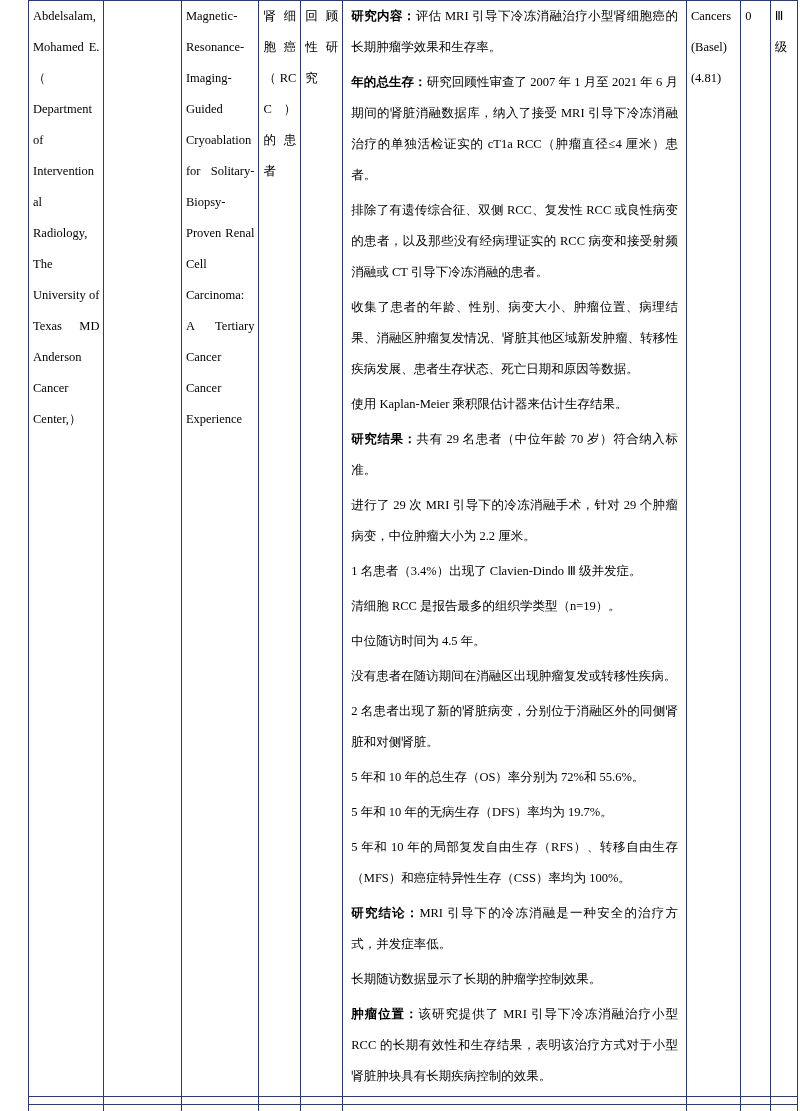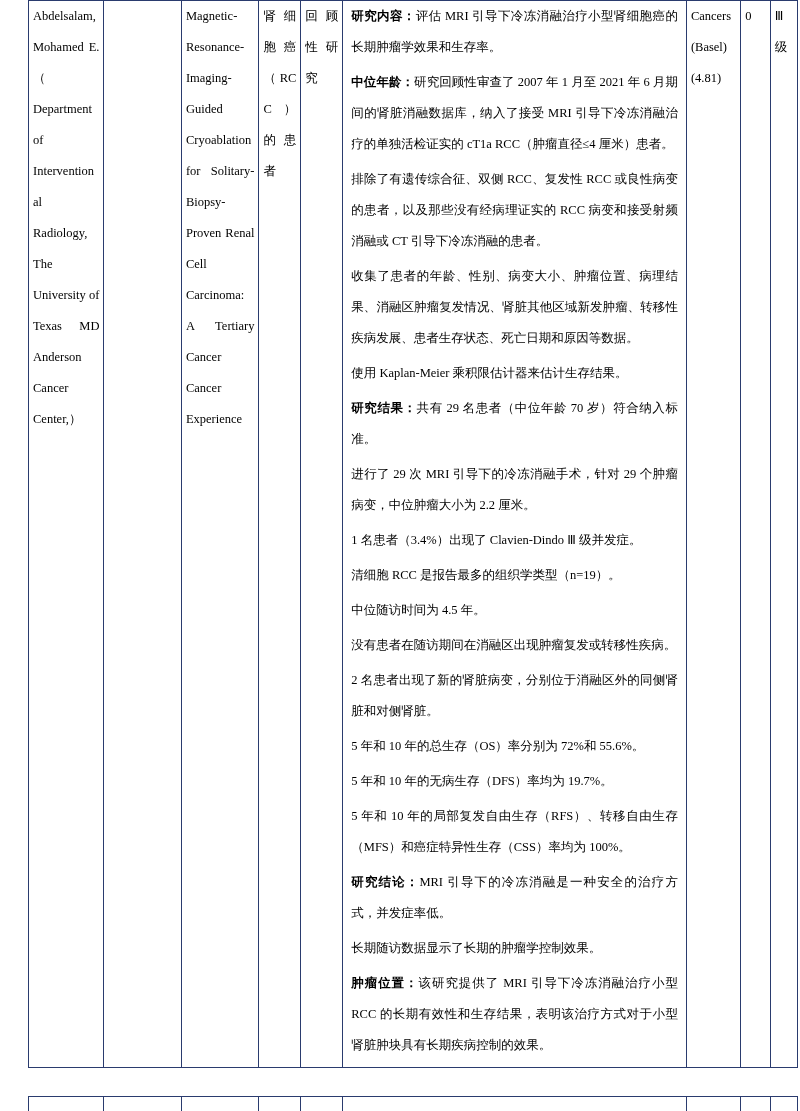--- a/index.html
+++ b/index.html
@@ -23,21 +23,21 @@
   table.doc-table {
     border-collapse: collapse;
     table-layout: fixed;
     width: 770px;
     margin-left: 28px;
     margin-top: 0;
   }
   table.doc-table td {
     border: 1px solid #2a3b6e;
     vertical-align: top;
-    padding: 0 4px 2px 4px;
+    padding: 0 4px 8px 4px;
     font-size: 12.5px;
     line-height: 31px;
   }
   
   col.c-author   { width: 72px; }
   col.c-blank    { width: 74px; }
   col.c-title    { width: 74px; }
   col.c-type     { width: 40px; }
   col.c-design   { width: 40px; }
   col.c-content  { width: 328px; }
@@ -117,21 +117,21 @@
         </td>
         <td>
           <div class="cell-text narrow">肾细胞癌（RCC）的患者</div>
         </td>
         <td>
           <div class="cell-text narrow">回顾性研究</div>
         </td>
         <td class="content-cell">
           <div id="content-paragraphs">
               <p class="head"><span class="lbl">研究内容：</span><span>评估 MRI 引导下冷冻消融治疗小型肾细胞癌的长期肿瘤学效果和生存率。</span></p>
-              <p><span class="lbl">中位年龄：</span><span>研究回顾性审查了 2007 年 1 月至 2021 年 6 月期间的肾脏消融数据库，纳入了接受 MRI 引导下冷冻消融治疗的单独活检证实的 cT1a RCC（肿瘤直径≤4 厘米）患者。</span></p>
+              <p><span class="lbl">年的总生存：</span><span>研究回顾性审查了 2007 年 1 月至 2021 年 6 月期间的肾脏消融数据库，纳入了接受 MRI 引导下冷冻消融治疗的单独活检证实的 cT1a RCC（肿瘤直径≤4 厘米）患者。</span></p>
               <p><span>排除了有遗传综合征、双侧 RCC、复发性 RCC 或良性病变的患者，以及那些没有经病理证实的 RCC 病变和接受射频消融或 CT 引导下冷冻消融的患者。</span></p>
               <p><span>收集了患者的年龄、性别、病变大小、肿瘤位置、病理结果、消融区肿瘤复发情况、肾脏其他区域新发肿瘤、转移性疾病发展、患者生存状态、死亡日期和原因等数据。</span></p>
               <p><span>使用 Kaplan-Meier 乘积限估计器来估计生存结果。</span></p>
               <p><span class="lbl">研究结果：</span><span>共有 29 名患者（中位年龄 70 岁）符合纳入标准。</span></p>
               <p><span>进行了 29 次 MRI 引导下的冷冻消融手术，针对 29 个肿瘤病变，中位肿瘤大小为 2.2 厘米。</span></p>
               <p><span>1 名患者（3.4%）出现了 Clavien-Dindo Ⅲ 级并发症。</span></p>
               <p><span>清细胞 RCC 是报告最多的组织学类型（n=19）。</span></p>
               <p><span>中位随访时间为 4.5 年。</span></p>
               <p><span>没有患者在随访期间在消融区出现肿瘤复发或转移性疾病。</span></p>
               <p><span>2 名患者出现了新的肾脏病变，分别位于消融区外的同侧肾脏和对侧肾脏。</span></p>

